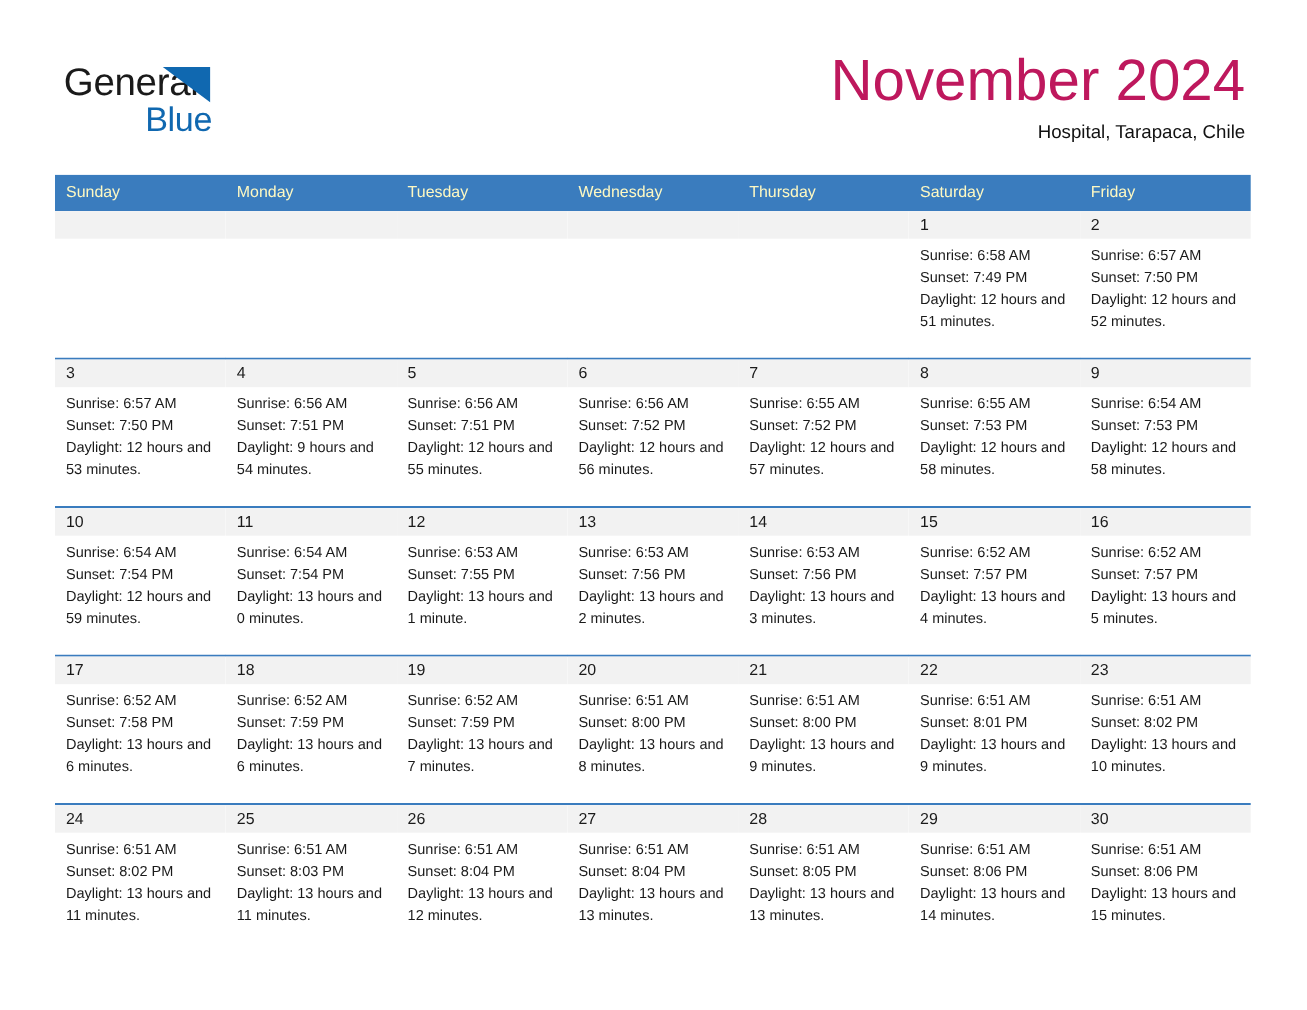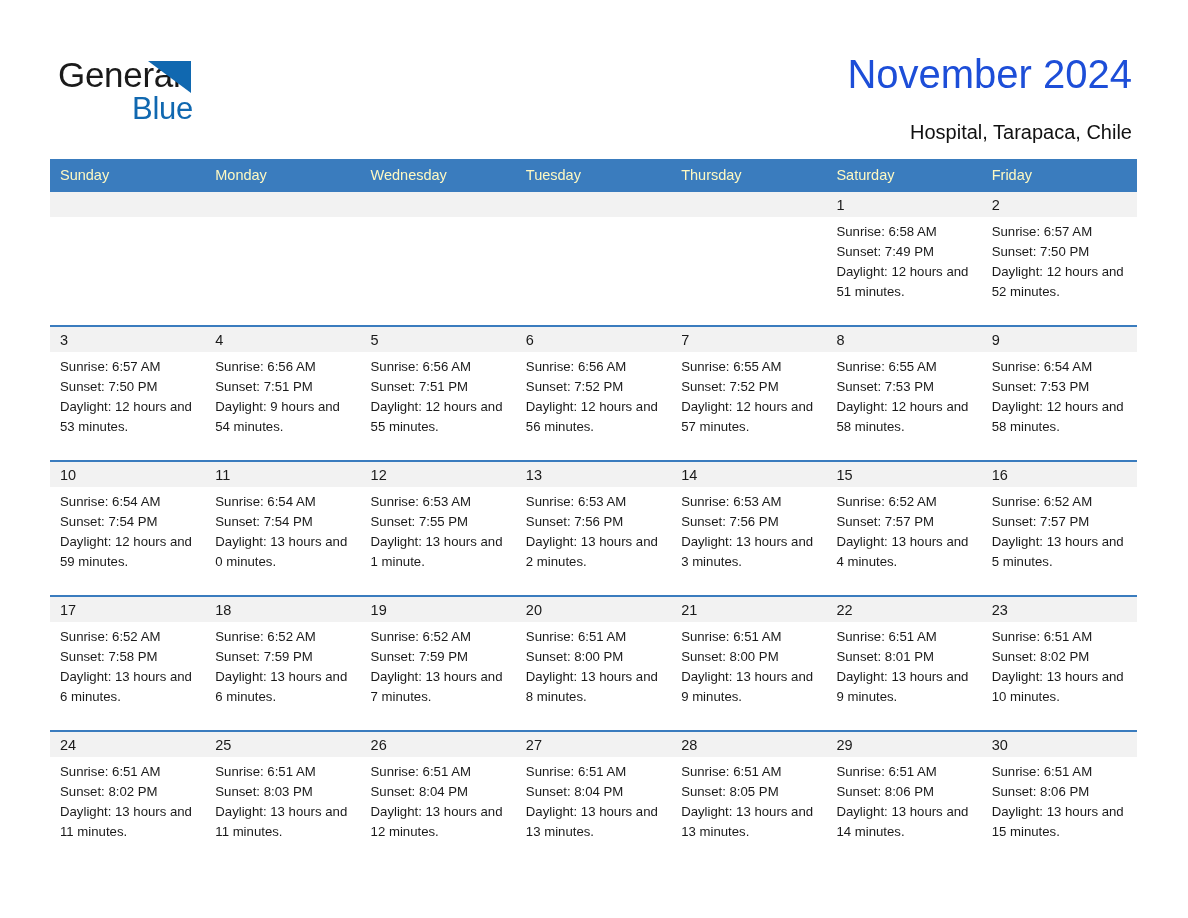--- a/index.html
+++ b/index.html
@@ -68,29 +68,29 @@
     font-family: "Liberation Sans", sans-serif;
     font-weight: 400;
   }
   .title-block {
     position: absolute;
     right: 56px;
     top: 50px;
     text-align: right;
   }
   .title-main {
-    font-size: 40px;
+    font-size: 53px;
     line-height: 48px;
-    color: #1d4ed8;
+    color: #be185d;
     font-weight: 400;
     white-space: nowrap;
   }
   .title-sub {
-    margin-top: 20px;
-    font-size: 20px;
+    margin-top: 8px;
+    font-size: 17px;
     line-height: 28px;
     color: #111111;
     font-weight: 400;
     white-space: nowrap;
   }
 
   
   .calendar {
     position: absolute;
     left: 50px;
@@ -157,22 +157,22 @@
       <div class="title-main">November 2024</div>
       <div class="title-sub">Hospital, Tarapaca, Chile</div>
     </div>
 
   </div>
 
   <div class="calendar">
     <div class="weekdays">
         <div class="weekday">Sunday</div>
         <div class="weekday">Monday</div>
+        <div class="weekday">Tuesday</div>
         <div class="weekday">Wednesday</div>
-        <div class="weekday">Tuesday</div>
         <div class="weekday">Thursday</div>
         <div class="weekday">Saturday</div>
         <div class="weekday">Friday</div>
       </div>
     <div id="weeks-container">
         <div class="week first">
           <div class="day-cell empty">
             <div class="day-num-strip"></div>
           </div>
           <div class="day-cell empty">

